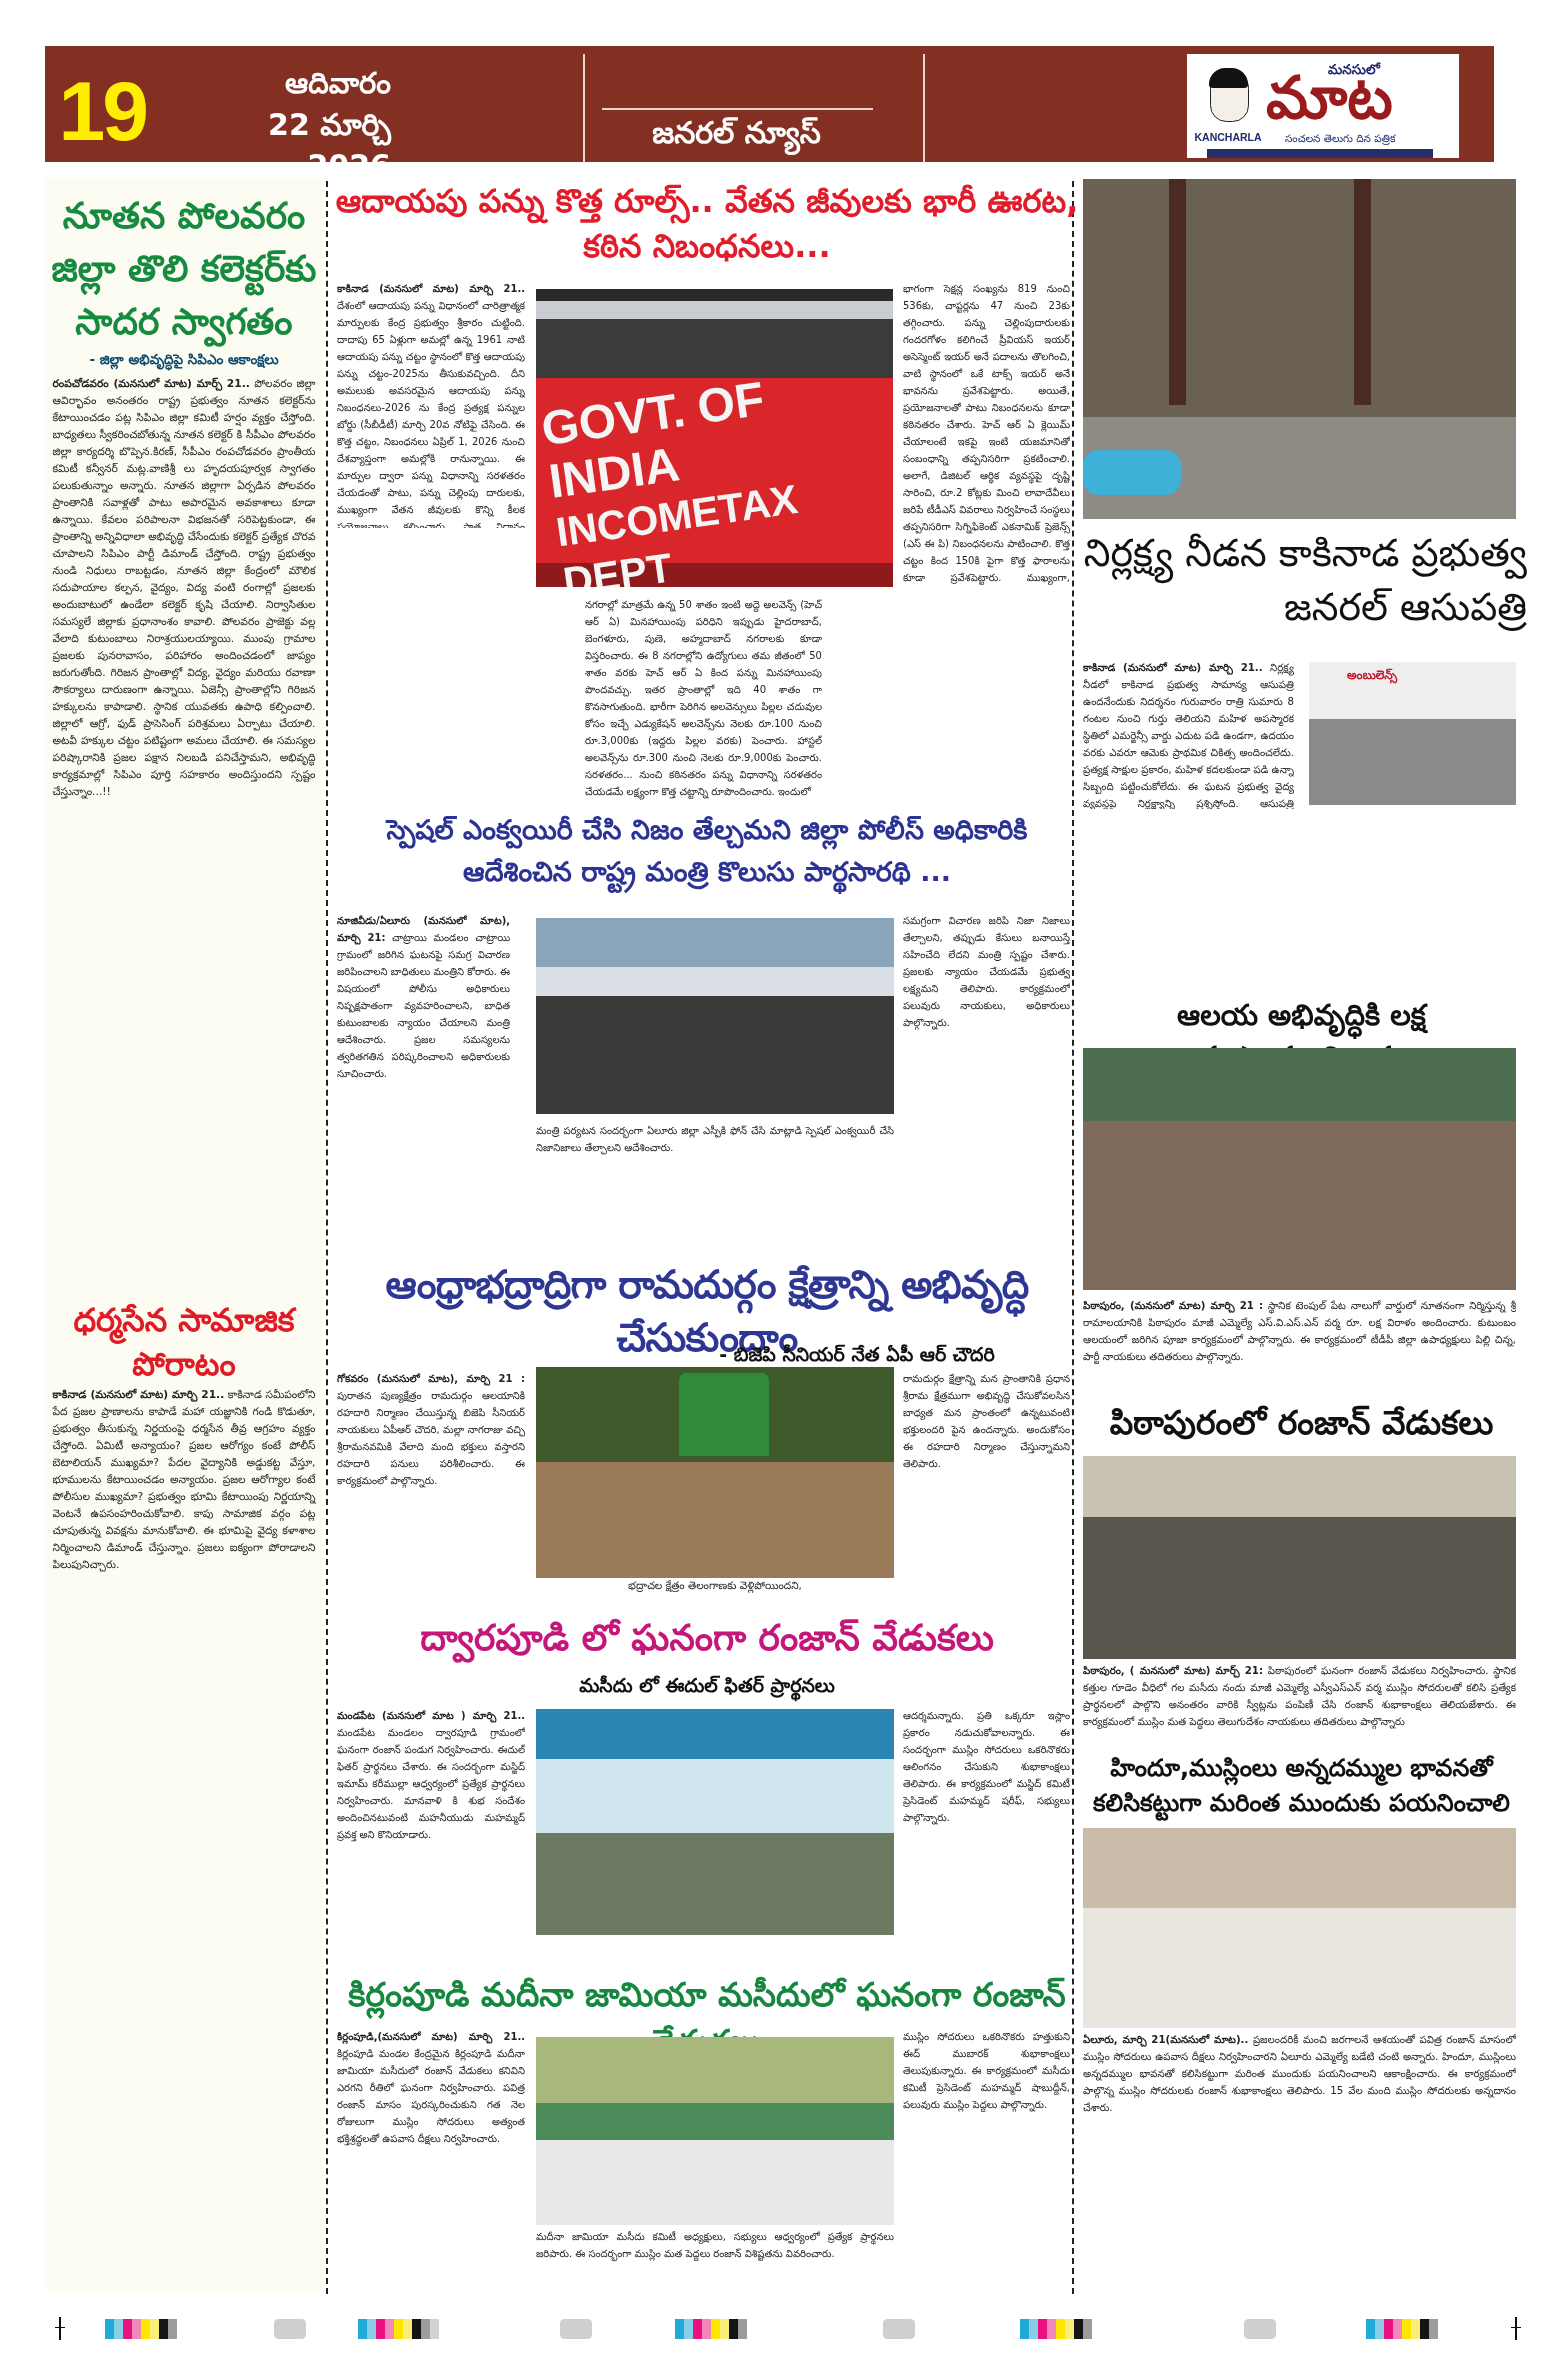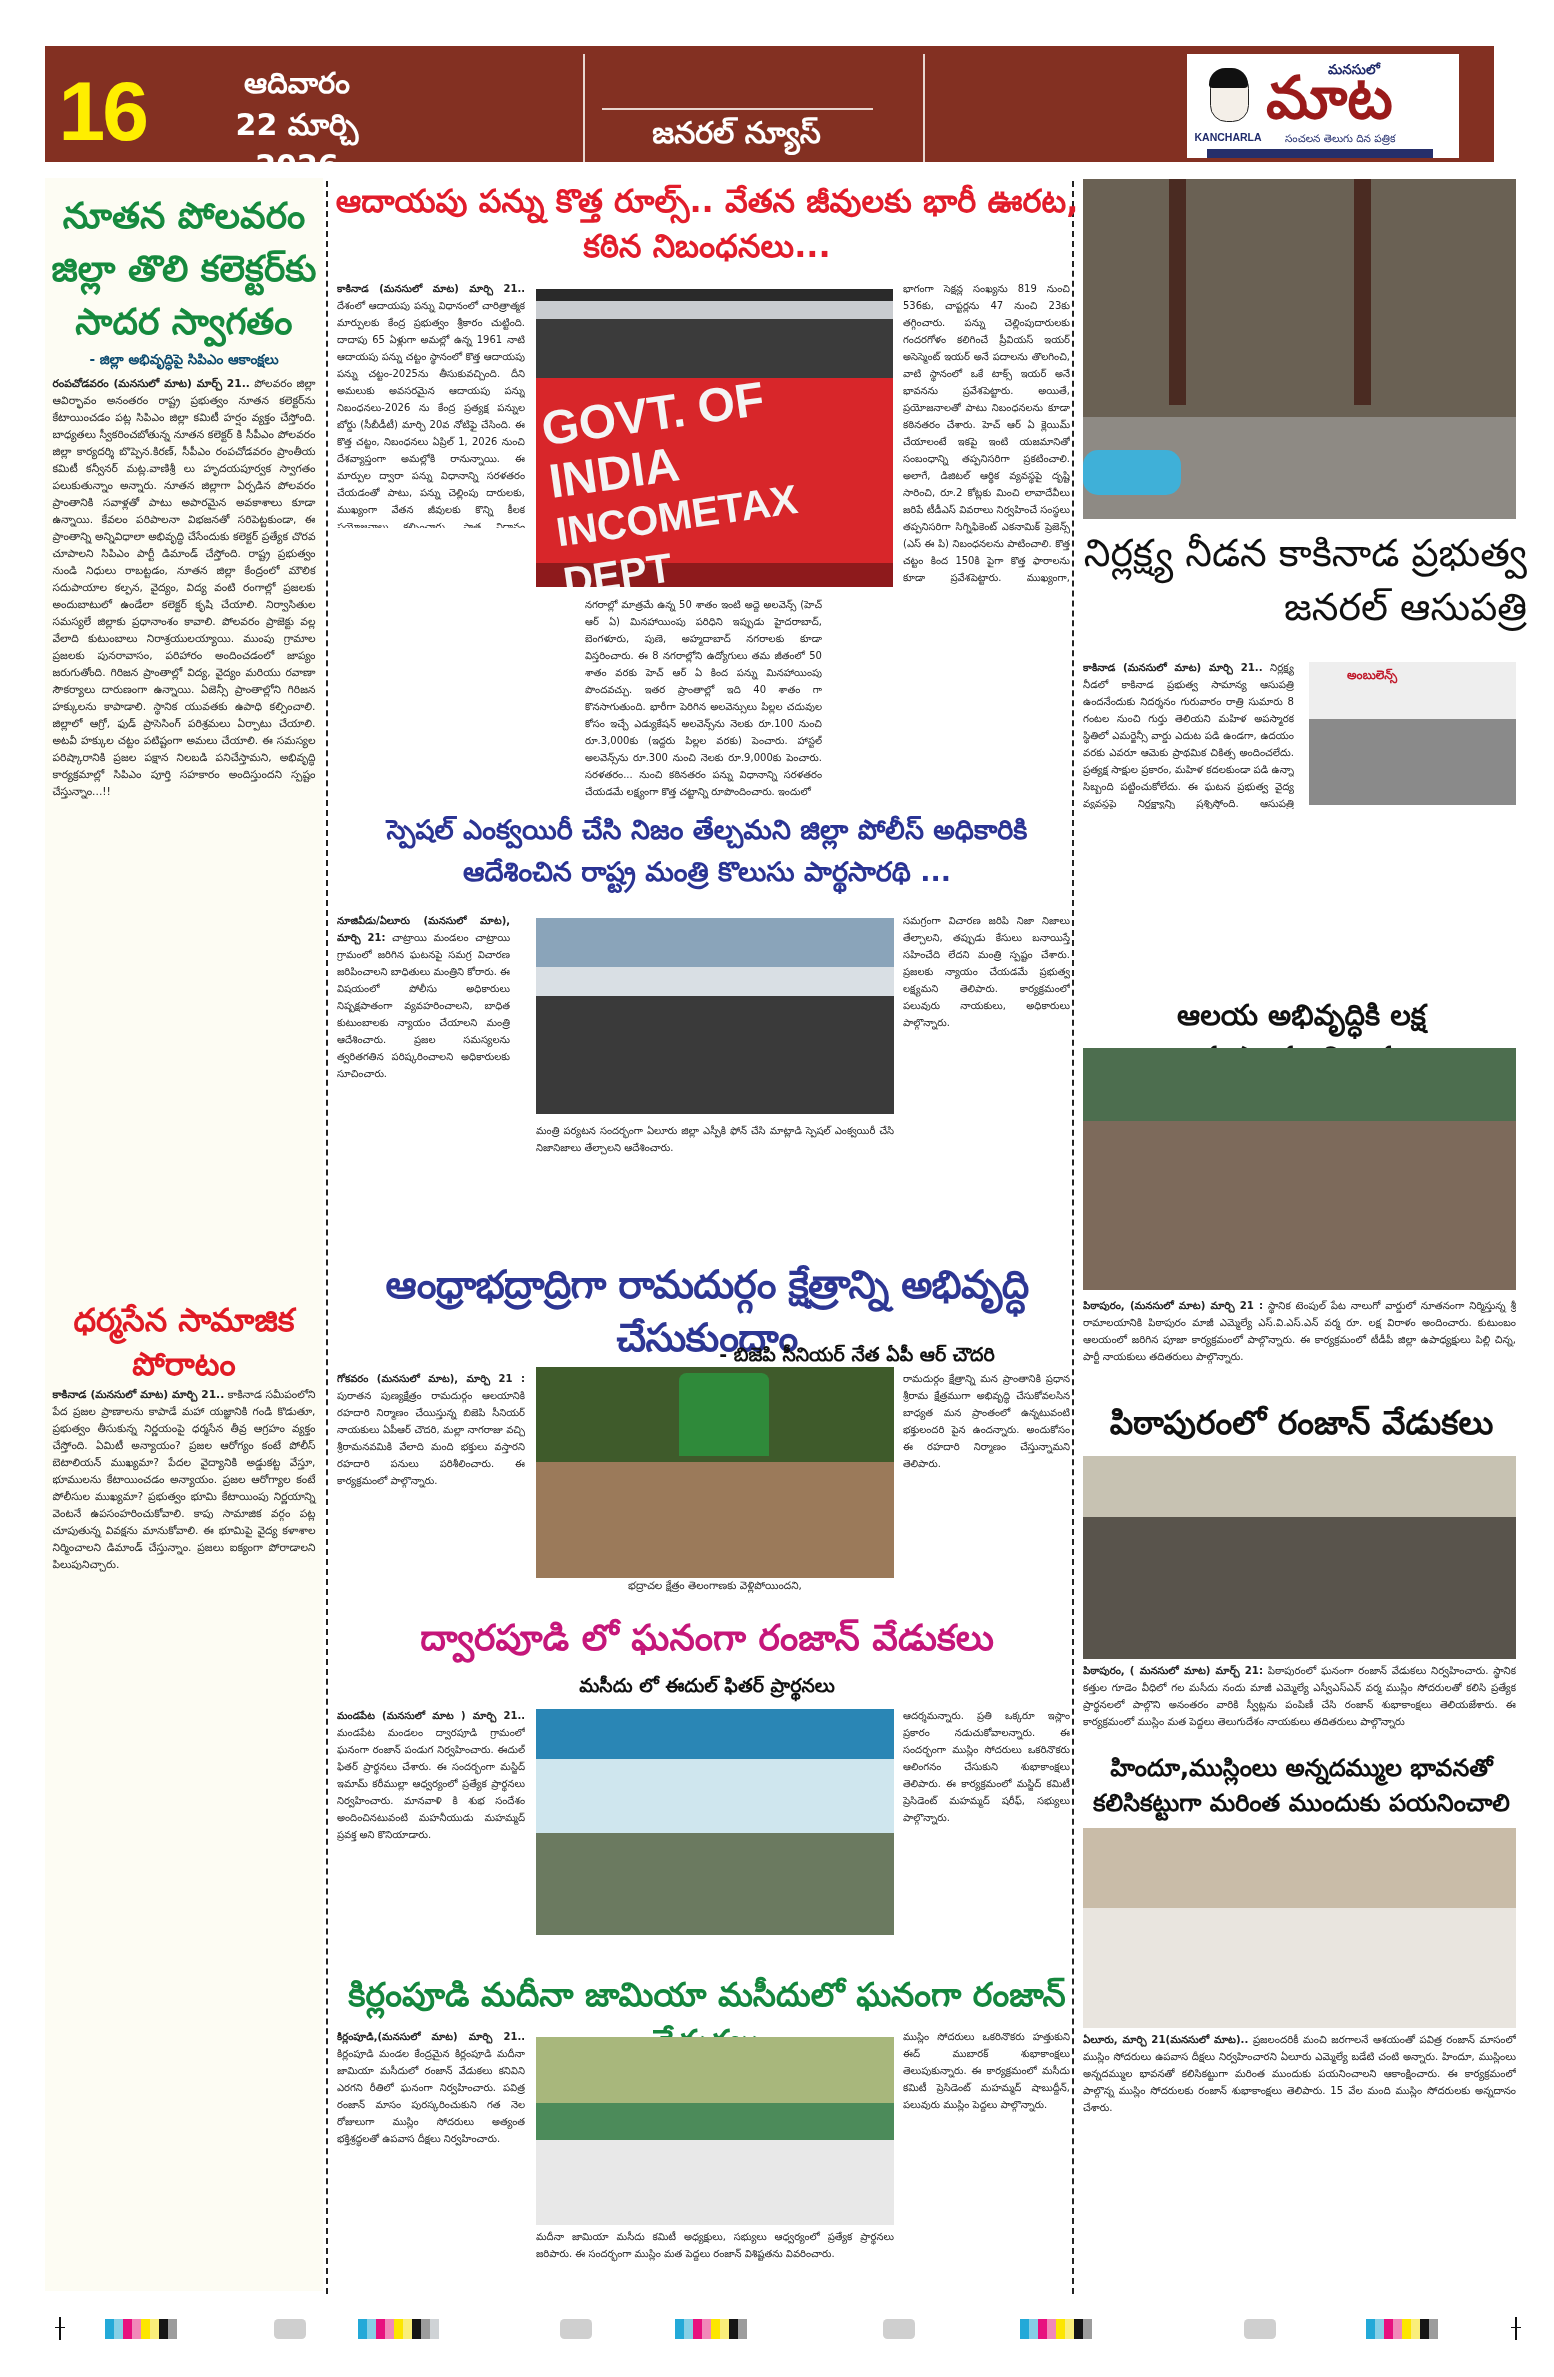--- a/index.html
+++ b/index.html
@@ -1,20 +1,20 @@
 <!DOCTYPE html>
 <html style="font-size:12px"><head>
 <meta charset="utf-8">
 <style>
   * { box-sizing: border-box; margin: 0; padding: 0; }
   body { width: 1555px; height: 2377px; background: #ffffff; position: relative; overflow: hidden;
          font-family: "DejaVu Sans", sans-serif; color: #1a1a1a; }
   .masthead { position: absolute; left: 45px; top: 46px; width: 1449px; height: 116px; background: #833022; }
   .page-no { position: absolute; left: 13.5px; top: 22.6px; font-family: "Liberation Sans", sans-serif; font-weight: bold; font-size: 84px; color: #ffee00; line-height: 1; letter-spacing: -3px; }
-  .dayblock { position: absolute; left: 158px; top: 16.5px; width: 188px; text-align: center; color: #fff; font-weight: bold; }
+  .dayblock { position: absolute; left: 158px; top: 16.5px; width: 188px; text-align: right; color: #fff; font-weight: bold; }
   .day { font-size: 29px; line-height: 41px; }
   .date { font-size: 30px; line-height: 41px; }
   .vsep { position: absolute; top: 7.5px; width: 1.5px; height: 108px; background: #e8d6cf; }
   .section-en { position: absolute; left: 526px; top: 13.5px; width: 331px; text-align: center; font-family: "Liberation Sans", sans-serif; color: #ffee00; font-size: 39px; line-height: 45px; }
   .section-rule { position: absolute; left: 557px; top: 62px; width: 271px; height: 1.5px; background: #e8d6cf; }
   .section-te { position: absolute; left: 526px; top: 66px; width: 331px; text-align: center; color: #fff; font-weight: bold; font-size: 30px; line-height: 42px; }
   .logo { position: absolute; left: 1142px; top: 7.5px; width: 272px; height: 104px; background: #fff; }
   .logo-face { position: absolute; left: 22.6px; top: 15px; width: 39px; height: 53px; border-radius: 19.6px 19.6px 16.5px 16.5px; background: #f4efe8; border: 1.5px solid #222; }
   .logo-face::before { content: ""; position: absolute; left: -1.5px; top: -1.5px; width: 39px; height: 19.6px; background: #111; border-radius: 19.6px 19.6px 4.5px 4.5px; }
   .logo-kancharla { position: absolute; left: 7.5px; top: 77px; font-family: "Liberation Sans", sans-serif; font-weight: bold; font-size: 10.5px; color: #1f2a6b; }
@@ -54,21 +54,21 @@
   .colorbar { position: absolute; top: 2319px; height: 19.6px; display: flex; }
   .colorbar span { width: 9px; height: 19.6px; display: block; }
   .graypatch { position: absolute; top: 2319px; width: 32px; height: 19.6px; background: #cfcfcf; border-radius: 4.5px; }
   .crop { position: absolute; top: 2317px; width: 1.5px; height: 22.6px; background: #111; }
   .crop::after { content: ""; position: absolute; left: -4.5px; top: 9.8px; width: 10.5px; height: 1.5px; background: #111; }
 </style>
 </head>
 <body>
 
 <header class="masthead">
-  <div class="page-no">16</div>
+  <div class="page-no">19</div>
   <div class="dayblock">
     <div class="day">ఆదివారం</div>
     <div class="date">22 మార్చి 2026</div>
   </div>
   <div class="vsep" style="left:538px"></div>
   <div class="section-rule"></div>
   <div class="section-te">జనరల్ న్యూస్</div>
   <div class="vsep" style="left:878px"></div>
   <div class="logo">
     <div class="logo-face"></div>

